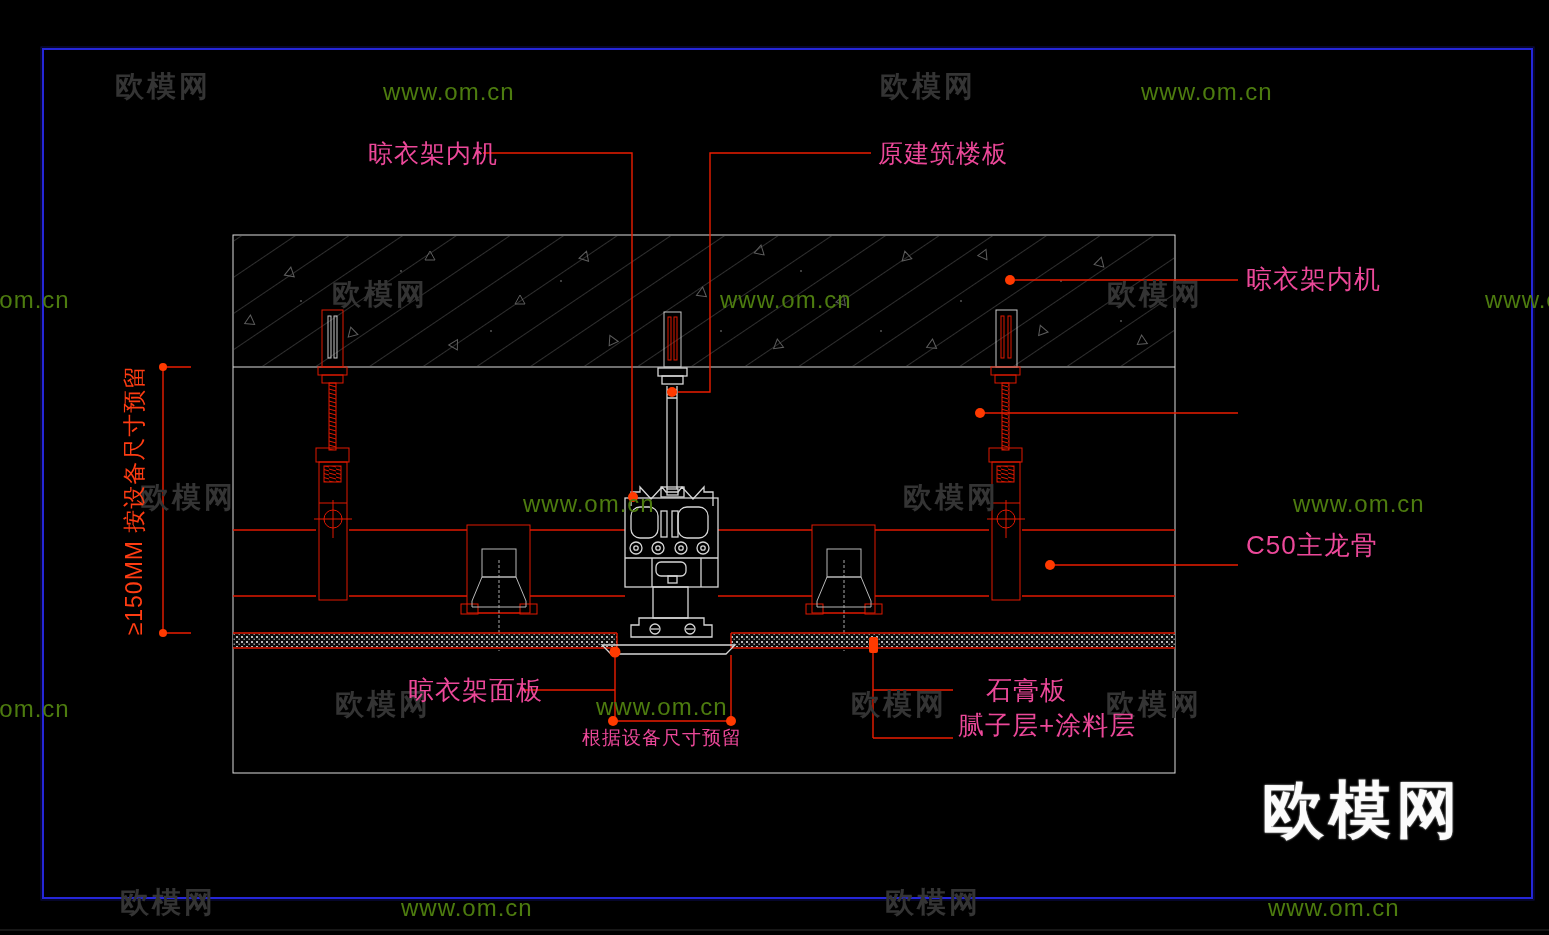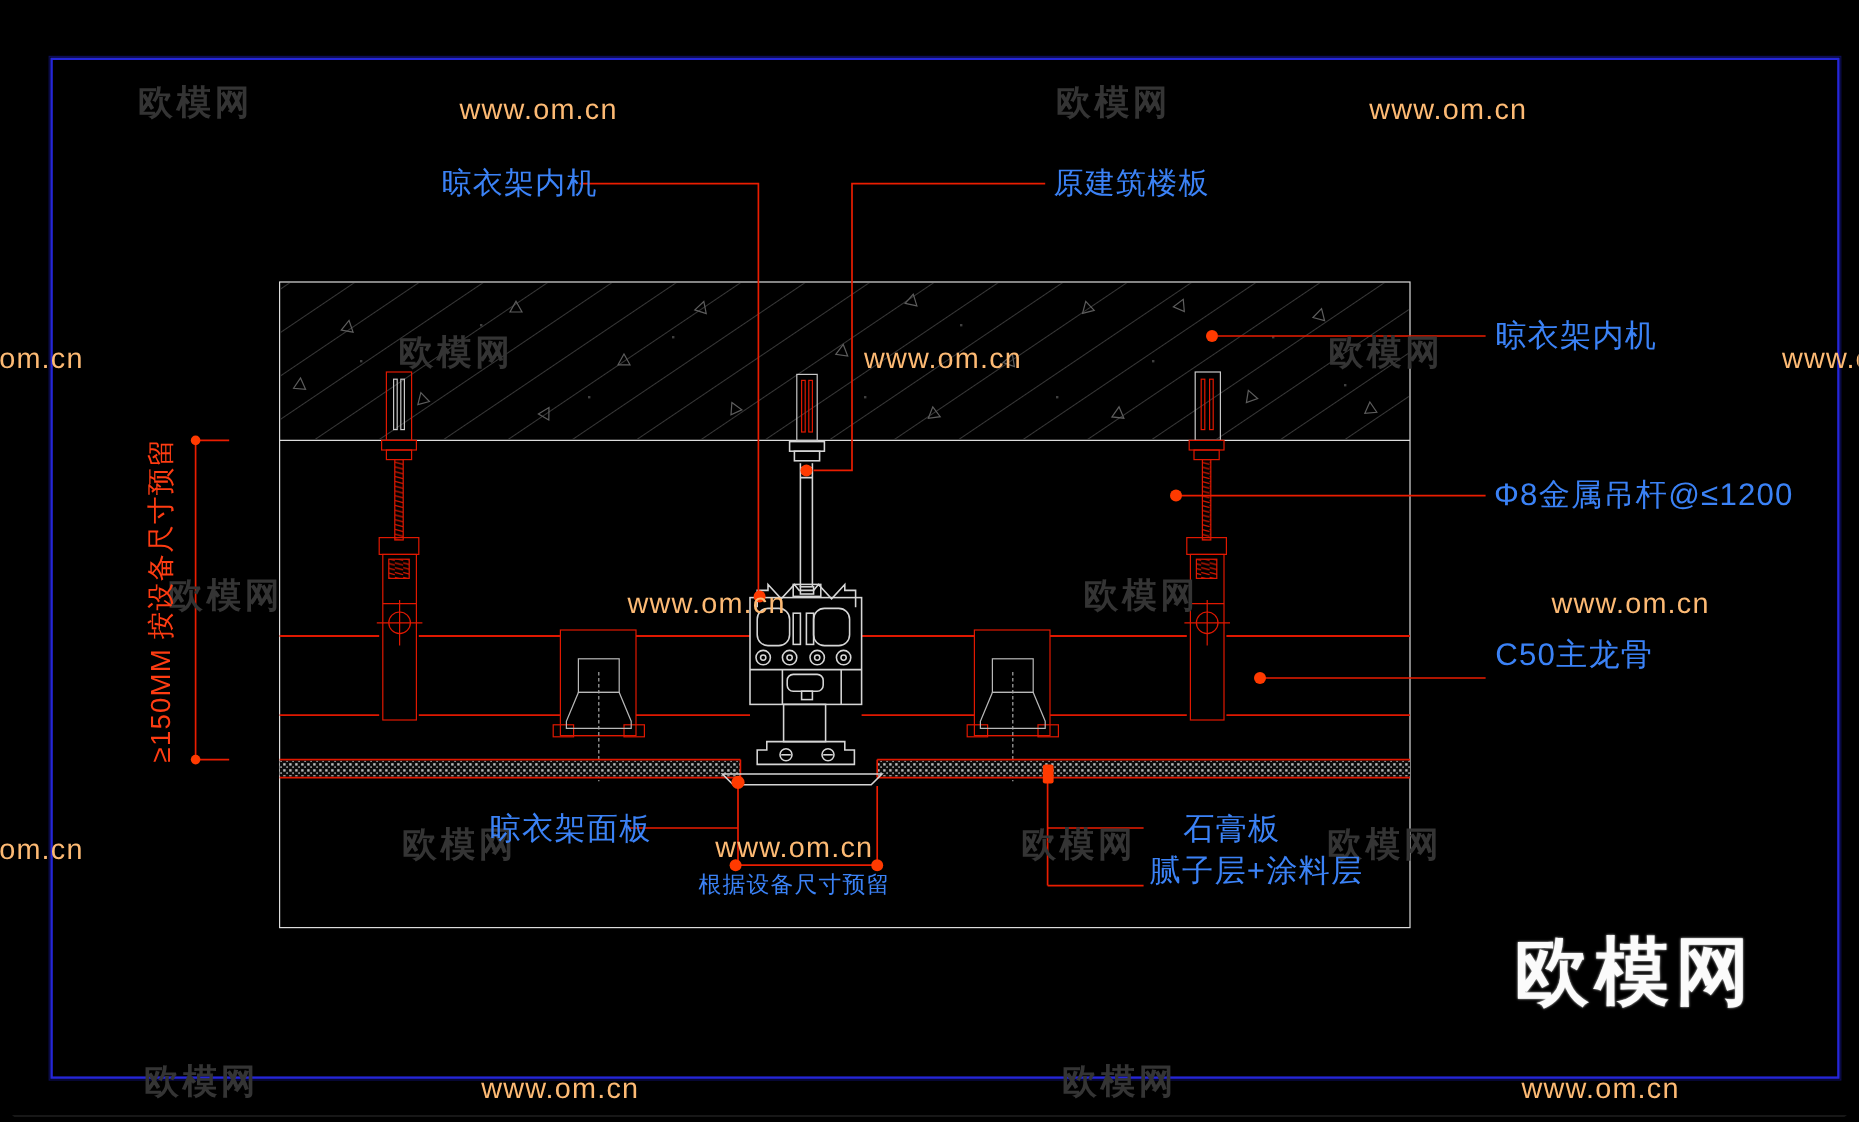--- a/index.html
+++ b/index.html
@@ -1,24 +1,24 @@
 <!DOCTYPE html>
 <html><head>
 <meta charset="utf-8">
 <style>
   html,body{margin:0;padding:0;background:#000;}
   #canvas{position:relative;width:1549px;height:935px;background:#000;overflow:hidden;
-          font-family:"Liberation Sans",sans-serif;border-radius:26px;}
+          font-family:"Liberation Sans",sans-serif;}
   svg{position:absolute;left:0;top:0;}
-  .lbl{position:absolute;color:#3b82f6;font-size:26px;letter-spacing:1px;white-space:nowrap;line-height:1;}
+  .lbl{position:absolute;color:#ec4899;font-size:26px;letter-spacing:1px;white-space:nowrap;line-height:1;}
   .lbl-sm{font-size:19px;}
   .lbl-top{font-size:25px;}
   .wm{position:absolute;white-space:nowrap;line-height:1;user-select:none;}
   .wm-brand{color:#343434;font-size:29px;font-weight:bold;letter-spacing:3px;}
-  .wm-url{color:#fdba74;font-size:24px;letter-spacing:1px;}
+  .wm-url{color:#4d7c0f;font-size:24px;letter-spacing:1px;}
   .dim-left{position:absolute;left:134px;top:500px;transform:translate(-50%,-50%) rotate(-90deg);
             color:#ff3c12;font-size:23px;white-space:nowrap;letter-spacing:1px;}
   #logo{position:absolute;left:1262px;top:768px;color:#fbfbfb;font-size:62px;font-weight:bold;
         letter-spacing:5px;text-shadow:0 0 2px #ffffff;}
 </style>
 </head>
 <body>
 
 <div id="canvas">
 
@@ -254,21 +254,20 @@
   <div class="wm wm-brand" style="left:1106px;top:690px">欧模网</div>
 
   <div class="wm wm-brand" style="left:120px;top:888px">欧模网</div>
   <div class="wm wm-url" style="left:401px;top:896px">www.om.cn</div>
   <div class="wm wm-brand" style="left:885px;top:888px">欧模网</div>
   <div class="wm wm-url" style="left:1268px;top:896px">www.om.cn</div>
 
   <div class="lbl lbl-top" style="left:368px;top:141px">晾衣架内机</div>
   <div class="lbl lbl-top" style="left:878px;top:141px">原建筑楼板</div>
   <div class="lbl" style="left:1246px;top:266px">晾衣架内机</div>
-  <div class="lbl" style="left:1245px;top:399px">Φ8金属吊杆@≤1200</div>
   <div class="lbl" style="left:1246px;top:532px">C50主龙骨</div>
   <div class="lbl" style="left:408px;top:677px">晾衣架面板</div>
   <div class="lbl" style="left:986px;top:677px">石膏板</div>
   <div class="lbl" style="left:958px;top:712px">腻子层+涂料层</div>
   <div class="lbl lbl-sm" style="left:582px;top:728px">根据设备尺寸预留</div>
   <div class="dim-left">≥150MM 按设备尺寸预留</div>
 
   <div id="logo">欧模网</div>
 
 </div>

